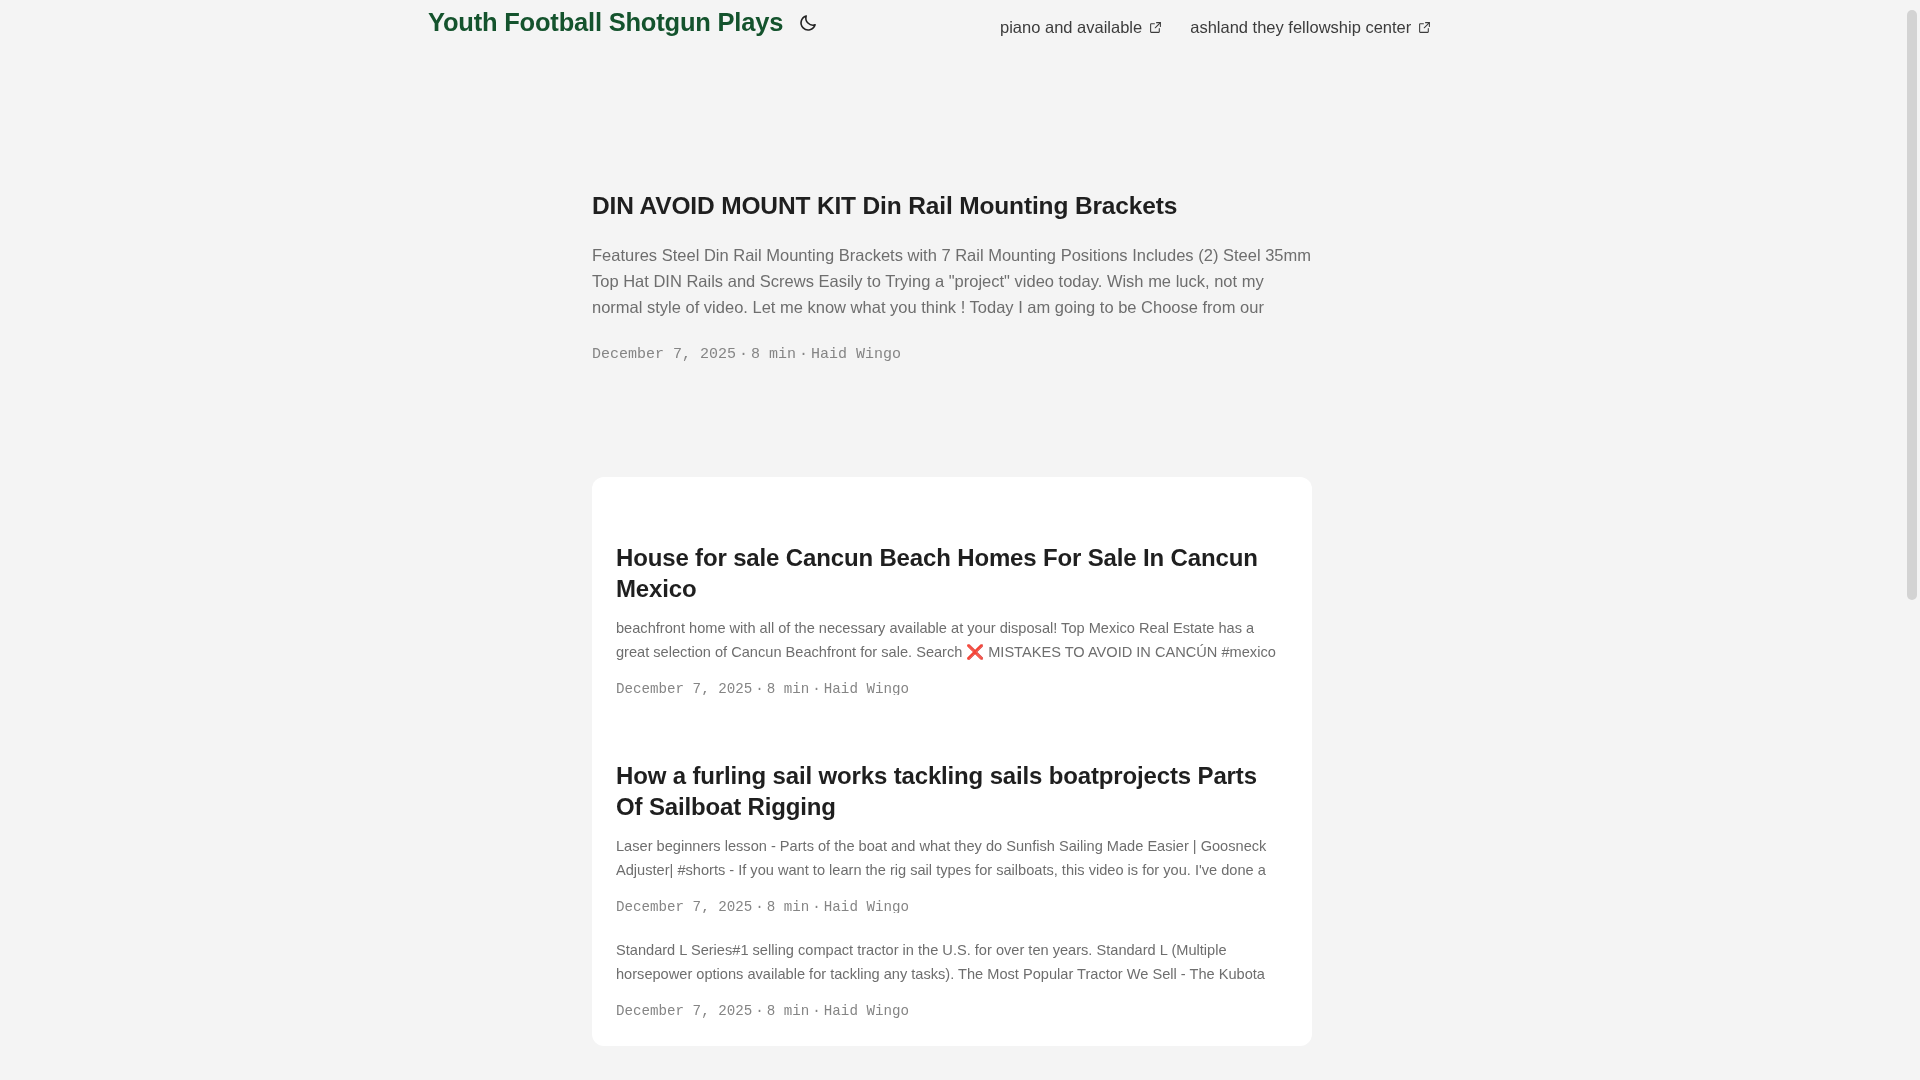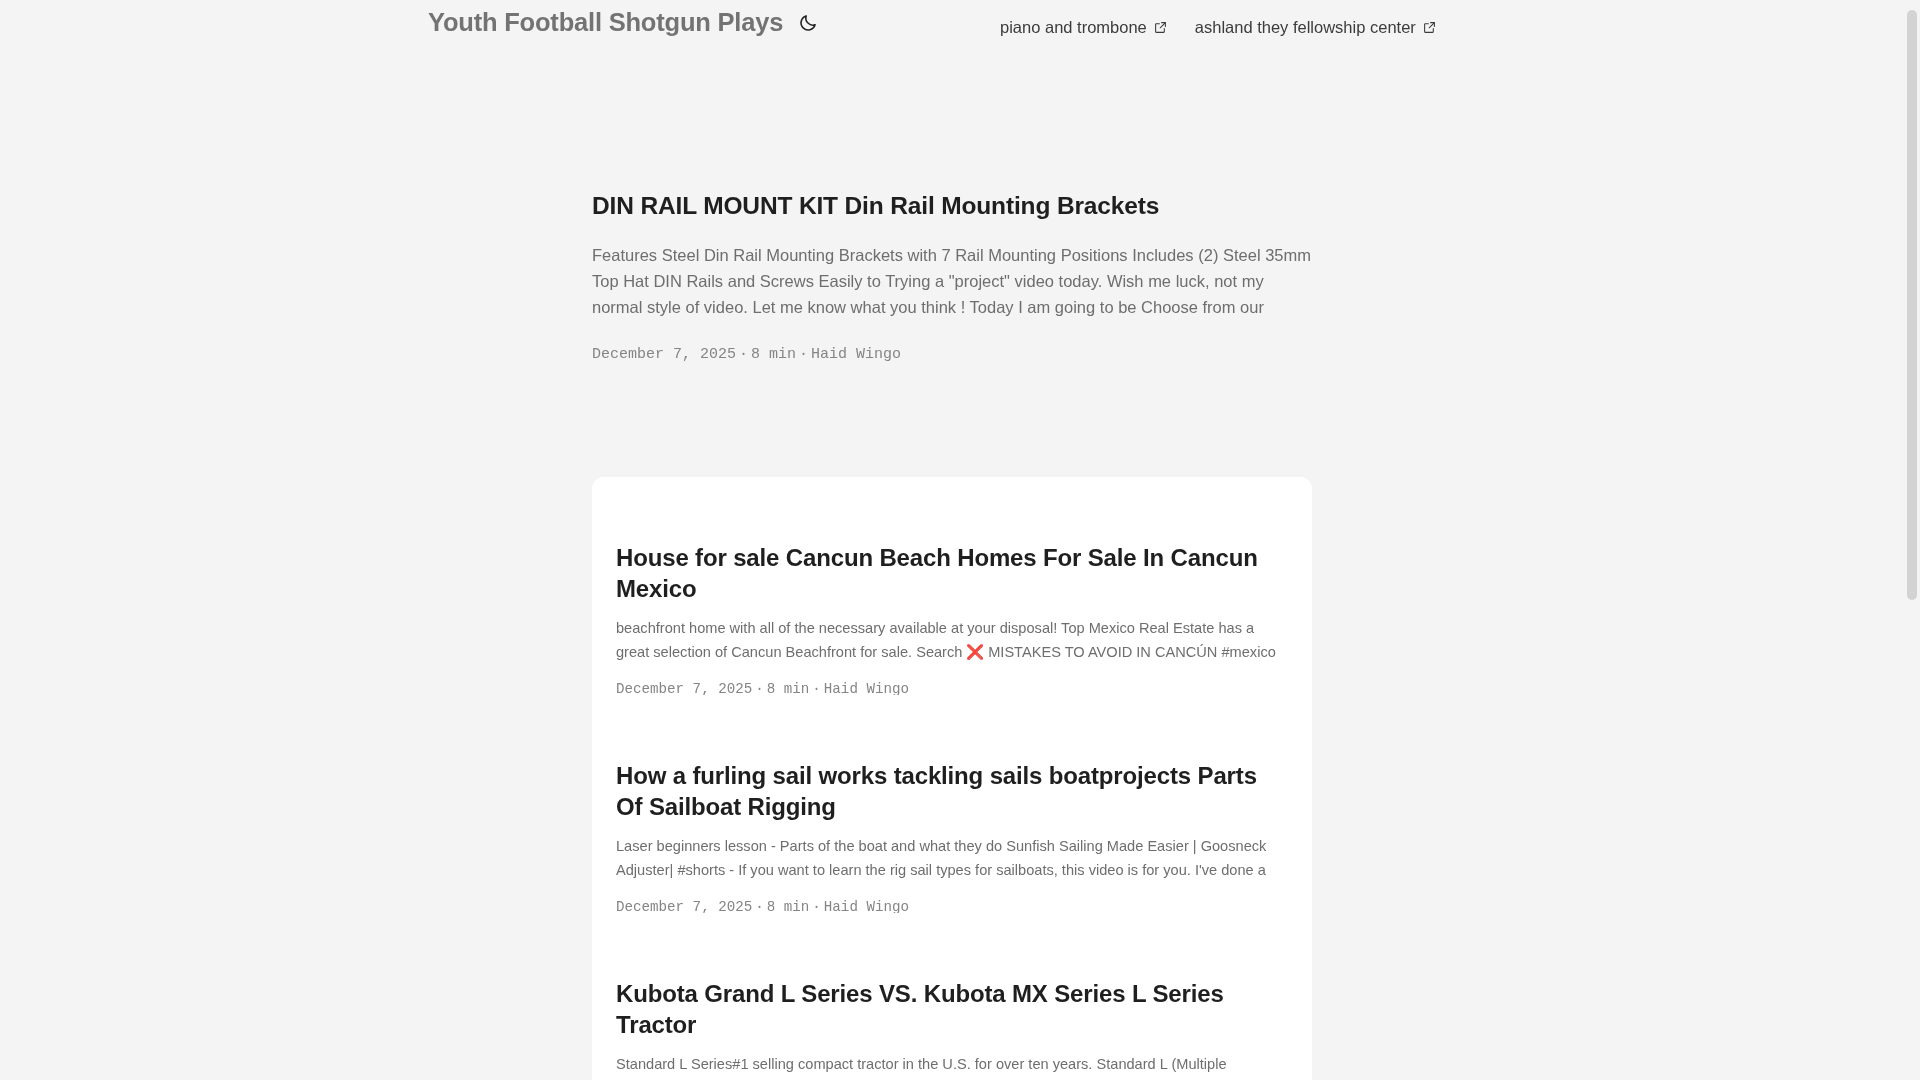--- a/index.html
+++ b/index.html
@@ -40,21 +40,21 @@
     position: absolute;
     left: 428px;
     top: 10px;
     display: flex;
     align-items: center;
     gap: 14px;
   }
   .brand-title {
     font-size: 25.5px;
     font-weight: 700;
-    color: #737373;
+    color: #14532d;
     letter-spacing: -0.2px;
     line-height: 1;
     white-space: nowrap;
   }
   .moon-toggle {
     display: inline-flex;
     align-items: center;
     justify-content: center;
     width: 22px;
     height: 22px;
@@ -190,21 +190,21 @@
       <span class="moon-toggle">
         <svg width="20" height="20" viewBox="0 0 24 24" fill="none" stroke="#232323" stroke-width="1.9" stroke-linecap="round" stroke-linejoin="round">
           <path d="M20.5 14.2A8.6 8.6 0 0 1 9.8 3.5a8.6 8.6 0 1 0 10.7 10.7z"></path>
         </svg>
       </span>
     </div>
 
     <nav class="header-links">
 
       <a class="header-link" href="#">
-        <span>piano and trombone</span>
+        <span>piano and available</span>
         <span class="ext-icon">
           <svg width="13" height="13" viewBox="0 0 24 24" fill="none" stroke="#3c3c3c" stroke-width="2" stroke-linecap="round" stroke-linejoin="round">
             <path d="M14 3h7v7"></path>
             <path d="M21 3l-9.5 9.5"></path>
             <path d="M19 14v6a1 1 0 0 1-1 1H4a1 1 0 0 1-1-1V6a1 1 0 0 1 1-1h6"></path>
           </svg>
         </span>
       </a>
 
       <a class="header-link" href="#">
@@ -218,21 +218,21 @@
         </span>
       </a>
 
     </nav>
   </header>
 
   <main id="feed">
 
     <article class="post hero" style="top:190px;">
       <div class="post-inner">
-        <h2 class="post-title">DIN RAIL MOUNT KIT Din Rail Mounting Brackets</h2>
+        <h2 class="post-title">DIN AVOID MOUNT KIT Din Rail Mounting Brackets</h2>
         <p class="post-excerpt">Features Steel Din Rail Mounting Brackets with 7 Rail Mounting Positions Includes (2) Steel 35mm Top Hat DIN Rails and Screws Easily to Trying a "project" video today. Wish me luck, not my normal style of video. Let me know what you think ! Today I am going to be Choose from our selection of…</p>
         <div class="post-meta">
           <span>December 7, 2025</span><span class="meta-sep">·</span><span>8 min</span><span class="meta-sep">·</span><span>Haid Wingo</span>
         </div>
       </div>
     </article>
 
     <article class="post card" style="top:477px;">
       <div class="post-inner">
         <h2 class="post-title">House for sale Cancun Beach Homes For Sale In Cancun Mexico</h2>
@@ -248,21 +248,20 @@
         <h2 class="post-title">How a furling sail works tackling sails boatprojects Parts Of Sailboat Rigging</h2>
         <p class="post-excerpt">Laser beginners lesson - Parts of the boat and what they do Sunfish Sailing Made Easier | Goosneck Adjuster| #shorts - If you want to learn the rig sail types for sailboats, this video is for you. I've done a ton o…</p>
         <div class="post-meta">
           <span>December 7, 2025</span><span class="meta-sep">·</span><span>8 min</span><span class="meta-sep">·</span><span>Haid Wingo</span>
         </div>
       </div>
     </article>
 
     <article class="post card" style="top:913px;">
       <div class="post-inner">
-        <h2 class="post-title">Kubota Grand L Series VS. Kubota MX Series L Series Tractor</h2>
         <p class="post-excerpt">Standard L Series#1 selling compact tractor in the U.S. for over ten years. Standard L (Multiple horsepower options available for tackling any tasks). The Most Popular Tractor We Sell - The Kubota L2502HST (Kubot…</p>
         <div class="post-meta">
           <span>December 7, 2025</span><span class="meta-sep">·</span><span>8 min</span><span class="meta-sep">·</span><span>Haid Wingo</span>
         </div>
       </div>
     </article>
 
   </main>
 
   <div id="scrollbar-track">

